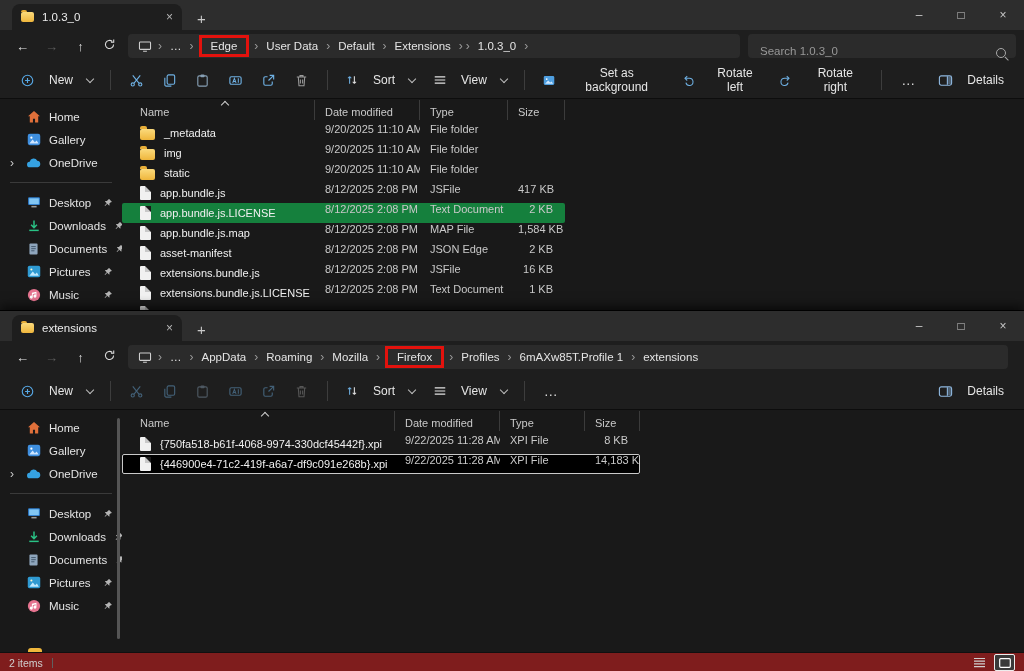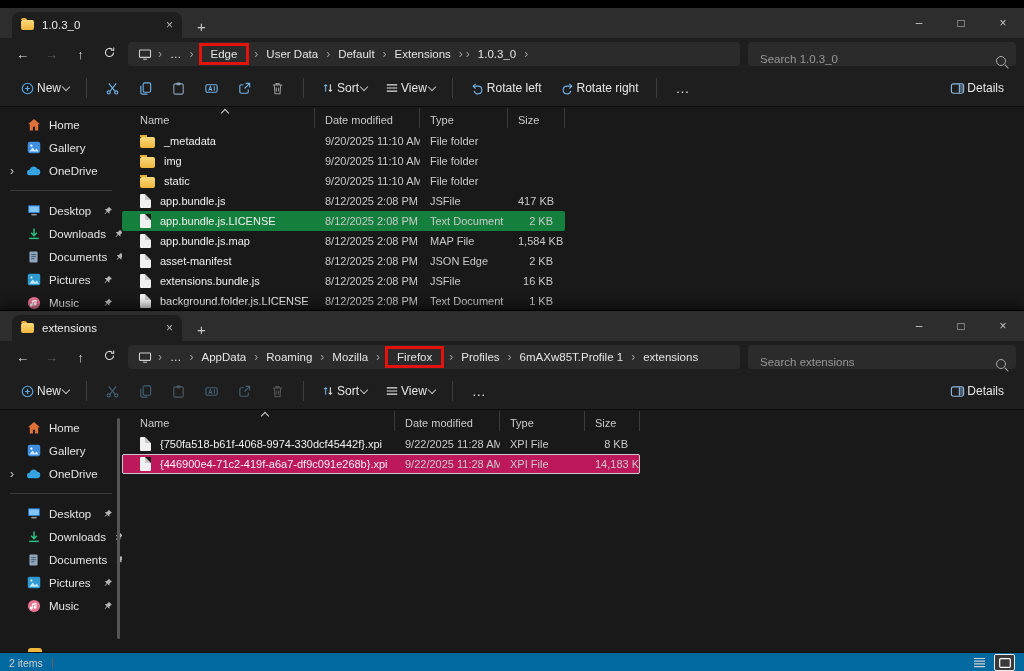--- a/index.html
+++ b/index.html
@@ -1,18 +1,18 @@
 <!DOCTYPE html>
 <html><head>
 <meta charset="utf-8">
 <style>
   html,body{margin:0;padding:0}
   body{width:1024px;height:671px;background:#000;font-family:"Liberation Sans",sans-serif;overflow:hidden;position:relative;-webkit-font-smoothing:antialiased}
   .window{position:absolute;left:0;width:1024px;overflow:hidden;background:#191919}
-  .win-top{top:8px;height:312px}
+  .win-top{top:0;height:312px}
   .win-bot{top:310px;height:361px;border-top:1px solid #000;box-shadow:0 -4px 10px rgba(0,0,0,.6)}
 
   
   .tabrow{height:30px;background:#2d2d2d;display:flex;align-items:flex-end;position:relative}
   .tab{margin-left:12px;width:152px;height:26px;background:#1e1e1e;border-radius:8px 8px 0 0;display:flex;align-items:center;padding:0 9px;gap:8px;color:#ececec;font-size:11.5px}
   .tab-close{margin-left:auto;color:#b5b5b5;font-size:12px;line-height:1}
   .newtab{color:#c9c9c9;font-size:15px;margin:0 0 4px 15px;line-height:1}
   .wincontrols{position:absolute;right:0;top:0;height:30px;display:flex;align-items:center;color:#c6c6c6}
   .wc{width:42px;text-align:center;font-size:12px;line-height:30px}
 
@@ -26,21 +26,21 @@
   .chev{color:#9a9a9a;font-size:12px;flex:none}
   .crumb-ico{display:flex;margin-right:3px}
   .searchbar{width:248px;height:24px;background:#2b2b2b;border-radius:4px;display:flex;align-items:flex-end;padding:0 10px;flex:none}
   .searchbar input{flex:1;background:transparent;border:none;outline:none;color:#cfcfcf;font-size:11.5px;font-family:"Liberation Sans",sans-serif}
   .searchbar input::placeholder{color:#989898}
   .mag{width:8px;height:8px;border:1.4px solid #a8a8a8;border-radius:50%;position:relative;flex:none;margin-left:6px}
   .mag::after{content:"";position:absolute;width:5px;height:1.4px;background:#a8a8a8;transform:rotate(45deg);right:-4px;bottom:-2px}
 
   
   .toolbar{height:36px;background:#1e1e1e;display:flex;align-items:center;padding:0 12px;gap:2px;border-bottom:1px solid #0d0d0d}
-  .tbtn{display:flex;align-items:center;gap:2px;color:#e6e6e6;font-size:12px;padding:5px 8px;border-radius:4px;background:transparent;border:none;font-family:"Liberation Sans",sans-serif}
+  .tbtn{display:flex;align-items:center;gap:14px;color:#e6e6e6;font-size:12px;padding:5px 8px;border-radius:4px;background:transparent;border:none;font-family:"Liberation Sans",sans-serif}
   .ticon{display:flex;padding:5px 9px}
   .tdiv{width:1px;height:20px;background:#3d3d3d;margin:0 7px;flex:none}
   .tspacer{flex:1}
   .dd{width:5px;height:5px;border-right:1.3px solid #bdbdbd;border-bottom:1.3px solid #bdbdbd;transform:rotate(45deg);margin-top:-3px}
   .more{color:#dcdcdc;font-size:14px;padding:0 10px;letter-spacing:1px}
   .win-bot .editicons svg{opacity:.45}
 
   
   .bodyrow{display:flex}
   .win-top .bodyrow{height:211px}
@@ -53,39 +53,39 @@
   .pin{margin-left:auto;margin-right:5px;display:flex}
   .sdivider{height:1px;background:#3a3a3a;margin:8px 10px}
   .sscroll{position:absolute;right:2px;top:8px;bottom:14px;width:3px;background:#555;border-radius:2px}
   .sliver{position:absolute;left:28px;bottom:0;width:14px;height:5px;background:#f0b73c;border-radius:3px 3px 0 0}
 
   
   .filearea{flex:1;padding-top:1px;overflow:hidden;position:relative}
   .listheader{display:flex;height:20px;align-items:stretch;color:#c9c9c9;font-size:11px;padding-left:8px;margin-bottom:3px}
   .hcell{padding-left:10px;border-right:1px solid #3b3b3b;display:flex;align-items:flex-end;padding-bottom:2px;position:relative;box-sizing:border-box}
   .sortcaret{position:absolute;top:2px;left:50%;width:5px;height:5px;border-left:1.2px solid #cfcfcf;border-top:1.2px solid #cfcfcf;transform:rotate(45deg)}
-  .row{display:flex;align-items:center;height:20px;font-size:11px;color:#c9c9c9;padding-left:8px;width:max-content;border-radius:2px}
+  .row{display:flex;height:20px;font-size:11px;color:#c9c9c9;padding-left:8px;width:max-content;border-radius:2px}
   .row .cell{box-sizing:border-box;padding-left:10px;white-space:nowrap;overflow:hidden}
   .cname{color:#f0f0f0;display:flex;align-items:center;gap:9px}
   .csize{text-align:right;padding-right:12px}
   .row.selfill{background:#15803d}
-  .row.seloutline{background:#be185d;outline:1px solid #c9c9c9;outline-offset:-1px}
+  .row.seloutline{background:#000000;outline:1px solid #c9c9c9;outline-offset:-1px}
   .win-top .col-name{width:185px}.win-top .col-date{width:105px}.win-top .col-type{width:88px}.win-top .col-size{width:57px}
   .win-bot .col-name{width:265px}.win-bot .col-date{width:105px}.win-bot .col-type{width:85px}.win-bot .col-size{width:55px}
 
   
   .fi-folder{width:15px;height:11px;position:relative;background:linear-gradient(#fbda7c,#efb63c);border-radius:2px;flex:none;margin-top:2px}
   .fi-folder::before{content:"";position:absolute;top:-2.5px;left:0;width:7px;height:3px;background:#e8ae38;border-radius:2px 2px 0 0}
   .fi-file{width:11px;height:14px;background:#f1f1f1;border-radius:1px;position:relative;flex:none}
   .fi-file::before{content:"";position:absolute;top:0;right:0;border:3px solid;border-color:#191919 #191919 #c9c9c9 #c9c9c9}
   .tab-foldericon{width:13px;height:10px;background:linear-gradient(#fbda7c,#efb63c);border-radius:2px;position:relative;flex:none}
   .tab-foldericon::before{content:"";position:absolute;top:-2px;left:0;width:6px;height:2px;background:#e8ae38;border-radius:2px 2px 0 0}
 
   
-  .statusbar{position:absolute;left:0;right:0;bottom:0;height:19px;background:#0369a1;display:flex;align-items:center;padding:0 9px;color:#cfcfcf;font-size:10.5px;border-top:1px solid #101010}
+  .statusbar{position:absolute;left:0;right:0;bottom:0;height:19px;background:#7f1d1d;display:flex;align-items:center;padding:0 9px;color:#cfcfcf;font-size:10.5px;border-top:1px solid #101010}
   .stat-div{width:1px;height:10px;background:#606060;margin-left:9px}
   .viewtoggles{margin-left:auto;display:flex;gap:5px;align-items:center}
   .vt{width:19px;height:15px;display:flex;align-items:center;justify-content:center;border-radius:2px}
   .vt.active{border:1px solid #ededed;background:#3a3a3a}
 </style>
 </head>
 <body>
 
 <section class="window win-top">
   <div class="tabrow">
@@ -196,20 +196,28 @@
     <button class="tbtn">
       <svg width="14" height="14" viewBox="0 0 16 16">
           <path d="M2 4.5h12M2 8h12M2 11.5h12" stroke="#e2e2e2" stroke-width="1.4"></path>
         </svg>
       <span>View</span>
         <span class="dd"></span>
     </button>
     <span class="tdiv"></span>
     <button class="tbtn">
       <svg width="15" height="15" viewBox="0 0 16 16">
+          <rect x="2" y="3" width="12" height="10" rx="1.5" fill="#4f9fe0"></rect>
+          <circle cx="5.4" cy="6.3" r="1" fill="#fff"></circle>
+          <path d="M3.5 11.6 7 8l2.4 2.4L11 9l1.6 2.6z" fill="#cfe8ff"></path>
+        </svg>
+      <span>Set as background</span>
+    </button>
+    <button class="tbtn">
+      <svg width="15" height="15" viewBox="0 0 16 16">
           <path d="M3.6 5.5h4.9a4.1 4.1 0 1 1-4 5" stroke="#6fb1e4" stroke-width="1.2" fill="none"></path>
           <path d="M6 3 3.4 5.5 6 8" stroke="#6fb1e4" stroke-width="1.2" fill="none"></path>
         </svg>
       <span>Rotate left</span>
     </button>
     <button class="tbtn">
       <svg width="15" height="15" viewBox="0 0 16 16">
           <path d="M12.4 5.5H7.5a4.1 4.1 0 1 0 4 5" stroke="#6fb1e4" stroke-width="1.2" fill="none"></path>
           <path d="M10 3l2.6 2.5L10 8" stroke="#6fb1e4" stroke-width="1.2" fill="none"></path>
         </svg>
@@ -415,21 +423,21 @@
               <span class="fi-file"></span>
               <span>extensions.bundle.js</span>
             </span>
             <span class="cell col-date">8/12/2025 2:08 PM</span>
             <span class="cell col-type">JSFile</span>
             <span class="cell col-size csize">16 KB</span>
           </div>
           <div class="row">
             <span class="cell cname col-name">
               <span class="fi-file"></span>
-              <span>background.folder.js.LICENSE</span>
+              <span>extensions.bundle.js.LICENSE</span>
             </span>
             <span class="cell col-date">8/12/2025 2:08 PM</span>
             <span class="cell col-type">Text Document</span>
             <span class="cell col-size csize">1 KB</span>
           </div>
           <div class="row">
             <span class="cell cname col-name">
               <span class="fi-file"></span>
             </span>
           </div>
@@ -477,24 +485,20 @@
         <span class="crumb">Mozilla</span>
         <span class="chev">›</span>
         <span class="crumb hl">Firefox</span>
         <span class="chev">›</span>
         <span class="crumb">Profiles</span>
         <span class="chev">›</span>
         <span class="crumb">6mAXw85T.Profile 1</span>
         <span class="chev">›</span>
         <span class="crumb">extensions</span>
       </div>
-    <div class="searchbar">
-      <input placeholder="Search extensions" style="">
-      <span class="mag"></span>
-    </div>
   </div>
   <div class="toolbar">
     <button class="tbtn">
       <svg width="15" height="15" viewBox="0 0 16 16">
           <circle cx="8" cy="8" r="5.6" stroke="#57a8e5" stroke-width="1.2" fill="none"></circle>
           <path d="M8 5.4v5.2M5.4 8h5.2" stroke="#57a8e5" stroke-width="1.2"></path>
         </svg>
       <span>New</span>
         <span class="dd"></span>
     </button>

